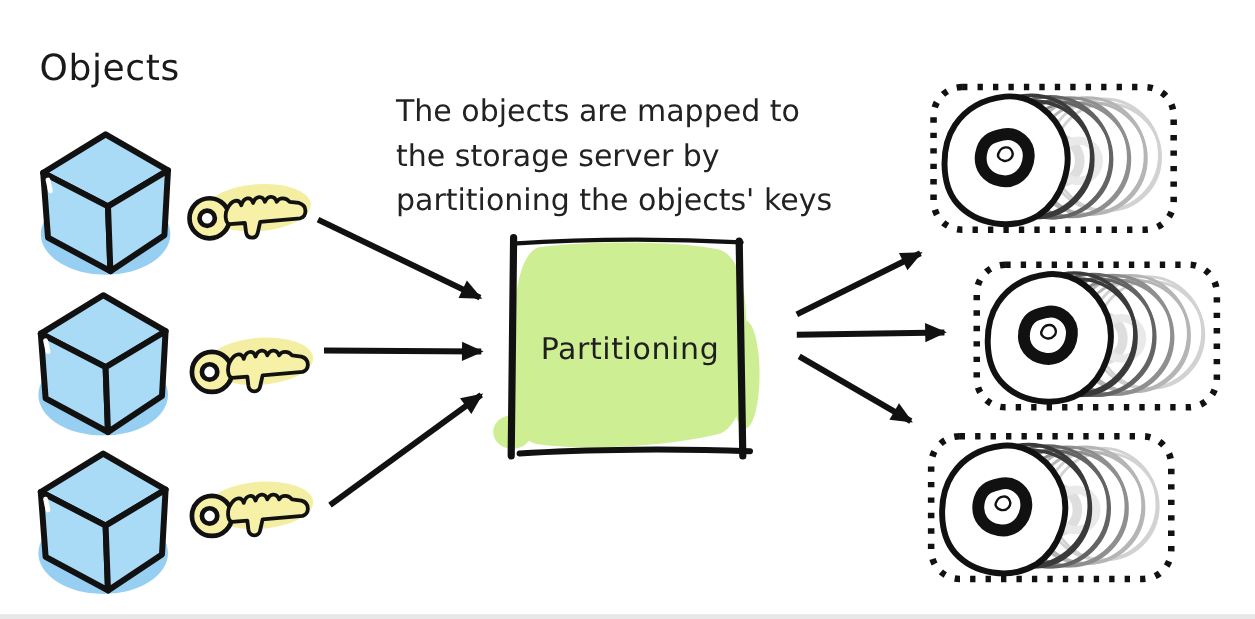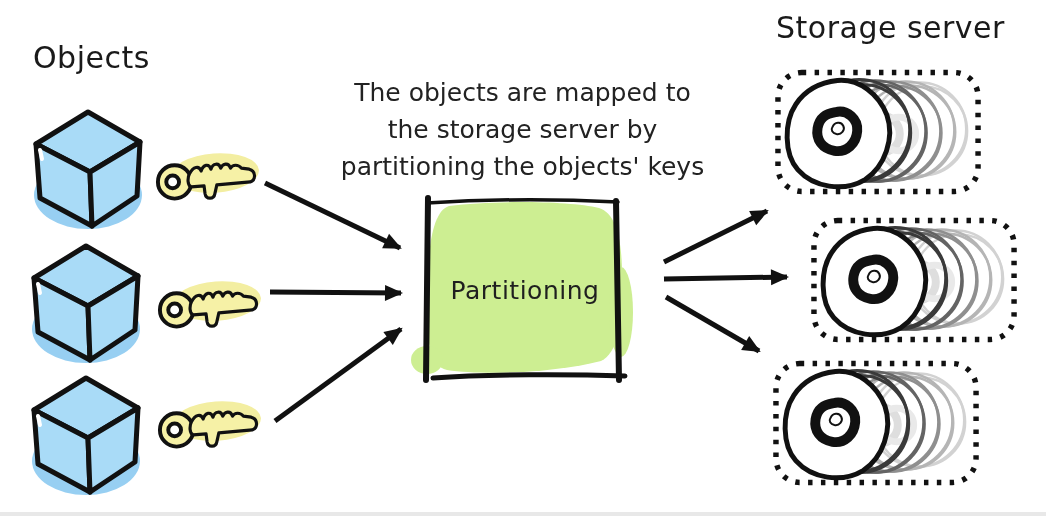--- a/index.html
+++ b/index.html
@@ -10,21 +10,21 @@
   #stage{
     position:relative; width:1046px; height:512px; margin:0 auto;
     background:var(--background); overflow:hidden;
     font-family:"DejaVu Sans","Liberation Sans",sans-serif; color:#1a1a1a;padding-left:40px;
   }
   .abs{position:absolute;}
   .title{
     font-size:30px; font-weight:500; letter-spacing:.5px; white-space:nowrap; color:#1a1a1a;
   }
   #note{
-    left:330px; top:74px; width:385px; text-align:center;
+    left:330px; top:74px; width:385px; text-align:left;
     font-size:25px; line-height:37px; white-space:pre-line; color:#222;
   }
   #partition-box{left:419px; top:194px; width:212px; height:192px;}
   #partition-box .frame-svg{position:absolute; left:0; top:0;}
   #partition-label{
     position:absolute; left:0; top:0; width:100%; height:100%;
     display:flex; align-items:center; justify-content:center;
     font-size:25px; color:#1f1f1f; letter-spacing:.5px;
   }
   .server-box{width:210px; height:128px;}
@@ -137,21 +137,20 @@
       <g stroke="#111" fill="none" stroke-linecap="round">
         <path d="M8,9 C70,5 140,5 199,8" stroke-width="3.5"></path>
         <path d="M9,4 L7,186" stroke-width="6"></path>
         <path d="M197,7 L200,186" stroke-width="6"></path>
         <path d="M14,184 C70,180 150,180 206,182" stroke-width="5"></path>
       </g>
     </svg>
     <div id="partition-label">Partitioning</div>
   </div>
 
-  <div id="storage-title" class="abs title">Storage server</div>
 
   <svg id="server-1" class="abs server-box" viewBox="0 0 212 128">
     <rect x="4" y="4" width="202" height="120" rx="24" fill="none" stroke="#111" stroke-width="5.5" stroke-dasharray="4.5 8.5"></rect>
     <use href="#disk"></use>
   </svg>
   <svg id="server-2" class="abs server-box" viewBox="0 0 212 128">
     <rect x="4" y="4" width="202" height="120" rx="24" fill="none" stroke="#111" stroke-width="5.5" stroke-dasharray="4.5 8.5"></rect>
     <use href="#disk"></use>
   </svg>
   <svg id="server-3" class="abs server-box" viewBox="0 0 212 128">

